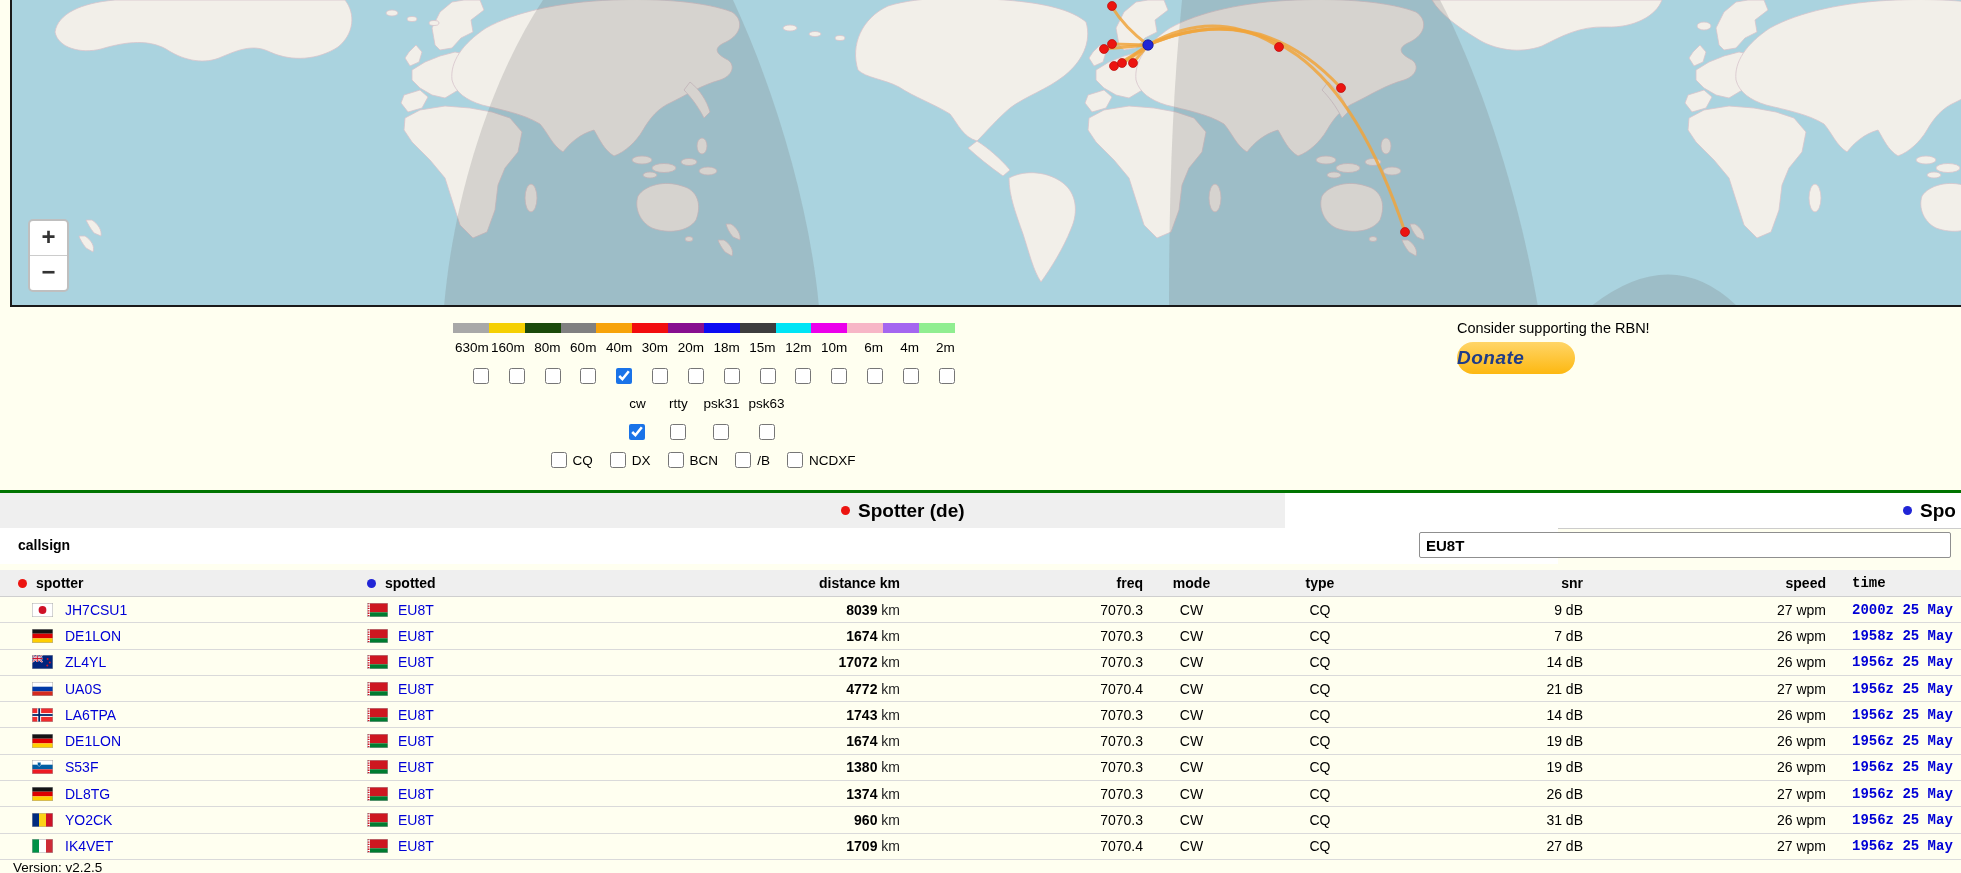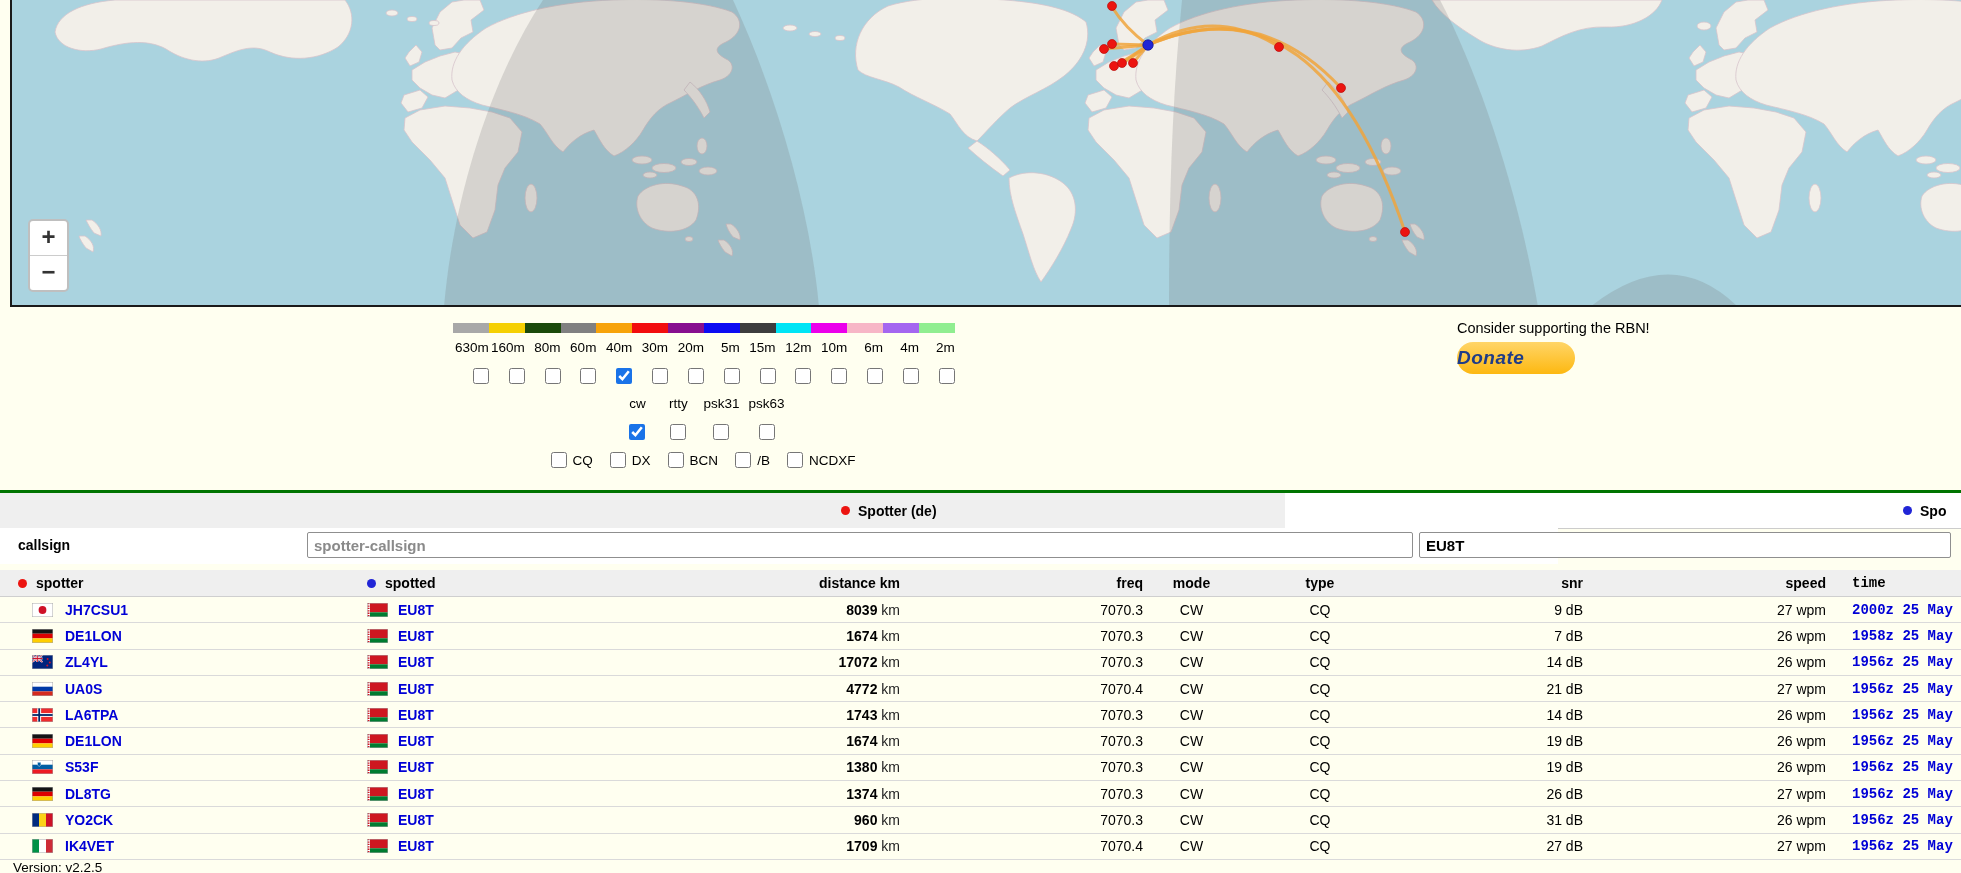--- a/index.html
+++ b/index.html
@@ -58,21 +58,21 @@
   #donate-btn{
     margin-top:6px;display:inline-block;width:118px;height:32px;line-height:31px;
     background:linear-gradient(#ffd567,#fdb811);border-radius:16px;
     color:var(--donate-tx);font-weight:bold;font-style:italic;font-size:19px;
     cursor:pointer;letter-spacing:0.5px;
   }
   
   #green-rule{position:absolute;left:0;top:490px;width:1961px;height:3px;background:var(--green);}
   #search-bar{position:absolute;left:0;top:493px;width:1961px;height:35px;background:#fff;border-bottom:1px solid #ccc;}
   #search-bar .grayseg{position:absolute;left:0;top:0;width:1285px;height:100%;background:var(--hdrgray);}
-  .barlabel{position:absolute;top:0;height:35px;display:flex;align-items:center;gap:8px;font-weight:bold;font-size:14px;}
+  .barlabel{position:absolute;top:0;height:35px;display:flex;align-items:center;gap:8px;font-weight:bold;font-size:19px;}
   #spotter-bar-label{left:841px;}
   #spotted-bar-label{left:1903px;}
   .dot{width:9px;height:9px;border-radius:50%;display:inline-block;flex:none;}
   .dot.red{background:var(--red);}
   .dot.blue{background:var(--blue);}
   #callsign-row{position:absolute;left:0;top:528px;width:1558px;height:36px;background:#fff;}
   #callsign-label{position:absolute;left:18px;top:9px;font-weight:bold;font-size:14px;}
   .cs-input{
     position:absolute;top:4px;height:24px;border:1px solid #8f8f8f;border-radius:2px;
     font-family:"Liberation Sans",sans-serif;font-size:15px;font-weight:bold;
@@ -90,21 +90,21 @@
   .cell-spotter{padding-left:32px;display:flex;align-items:center;gap:12px;}
   #thead .cell-spotter{padding-left:18px;gap:9px;}
   .cell-spotted{padding-left:12px;display:flex;align-items:center;gap:10px;}
   #thead .cell-spotted{gap:9px;}
   .cell-dist,.cell-freq,.cell-snr{text-align:right;}
   .cell-mode,.cell-type{text-align:center;}
   .cell-speed{text-align:right;padding-right:4px;}
   .cell-time{padding-left:22px;font-family:Liberation Mono, monospace;}
   .num{font-weight:bold;}
   .unit{font-weight:normal;color:#222;}
-  a.cslink,.cslink{color:var(--link);font-weight:bold;text-decoration:none;cursor:pointer;}
+  a.cslink,.cslink{color:var(--link);font-weight:normal;text-decoration:none;cursor:pointer;}
   .timelink{color:var(--link);font-weight:bold;cursor:pointer;}
   .flag{flex:none;display:inline-block;}
   #version{position:absolute;left:13px;top:860px;font-size:13.5px;color:#000;}
 </style>
 </head>
 <body>
 
 <div id="map">
   <svg width="1949" height="305" viewBox="12 0 1949 305">
     <defs>
@@ -235,21 +235,21 @@
       <div class="bandlbl">30m</div>
       <input type="checkbox" style="">
     </div>
     <div class="bandcol">
       <div class="swatch" style="background:#870f8f"></div>
       <div class="bandlbl">20m</div>
       <input type="checkbox" style="">
     </div>
     <div class="bandcol">
       <div class="swatch" style="background:#0c0cf2"></div>
-      <div class="bandlbl">5m</div>
+      <div class="bandlbl">18m</div>
       <input type="checkbox" style="">
     </div>
     <div class="bandcol">
       <div class="swatch" style="background:#3d3d3d"></div>
       <div class="bandlbl">15m</div>
       <input type="checkbox" style="">
     </div>
     <div class="bandcol">
       <div class="swatch" style="background:#00e5f5"></div>
       <div class="bandlbl">12m</div>
@@ -329,21 +329,20 @@
     <span class="dot red"></span>
     <span>Spotter (de)</span>
   </div>
   <div class="barlabel" id="spotted-bar-label">
     <span class="dot blue"></span>
     <span>Spo</span>
   </div>
 </div>
 <div id="callsign-row">
   <div id="callsign-label">callsign</div>
-  <input class="cs-input" id="spotter-input" type="text" placeholder="spotter-callsign" style="">
   <input class="cs-input" id="dx-input" type="text" value="EU8T" style="">
 </div>
 
 <div id="thead" class="tgrid">
   <div class="cell-spotter">
     <span class="dot red"></span>
     <span>spotter</span>
   </div>
   <div class="cell-spotted">
     <span class="dot blue"></span>

